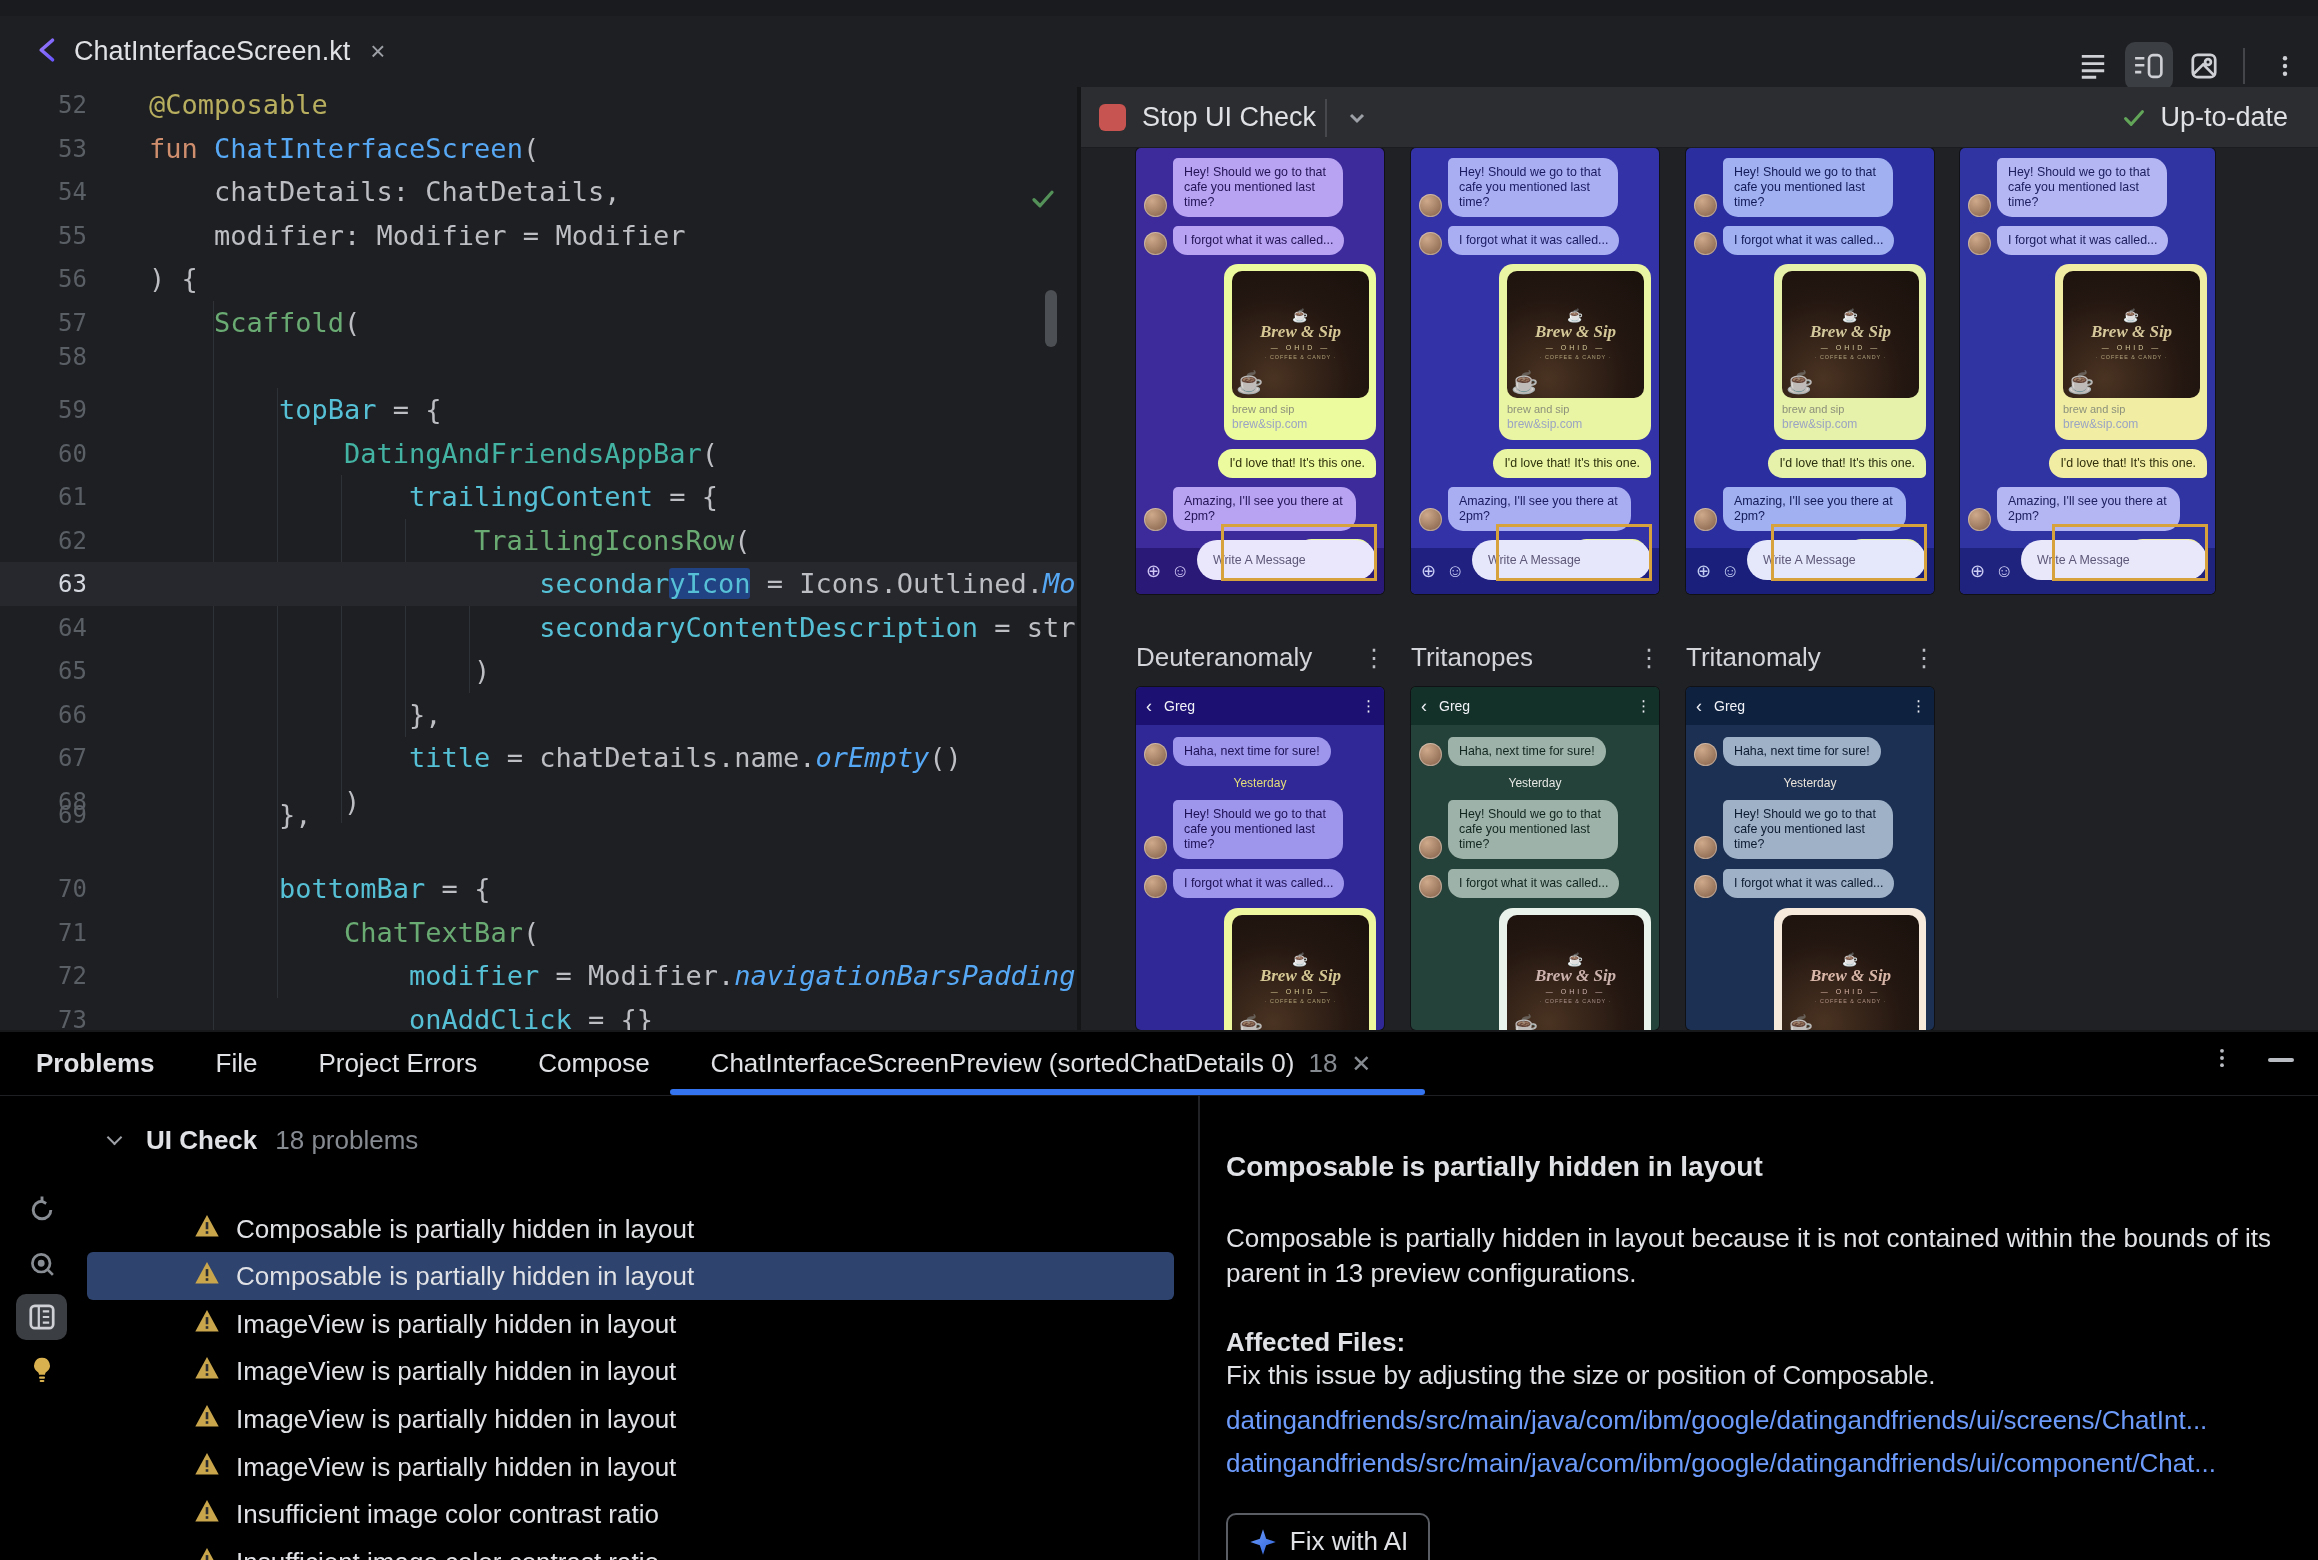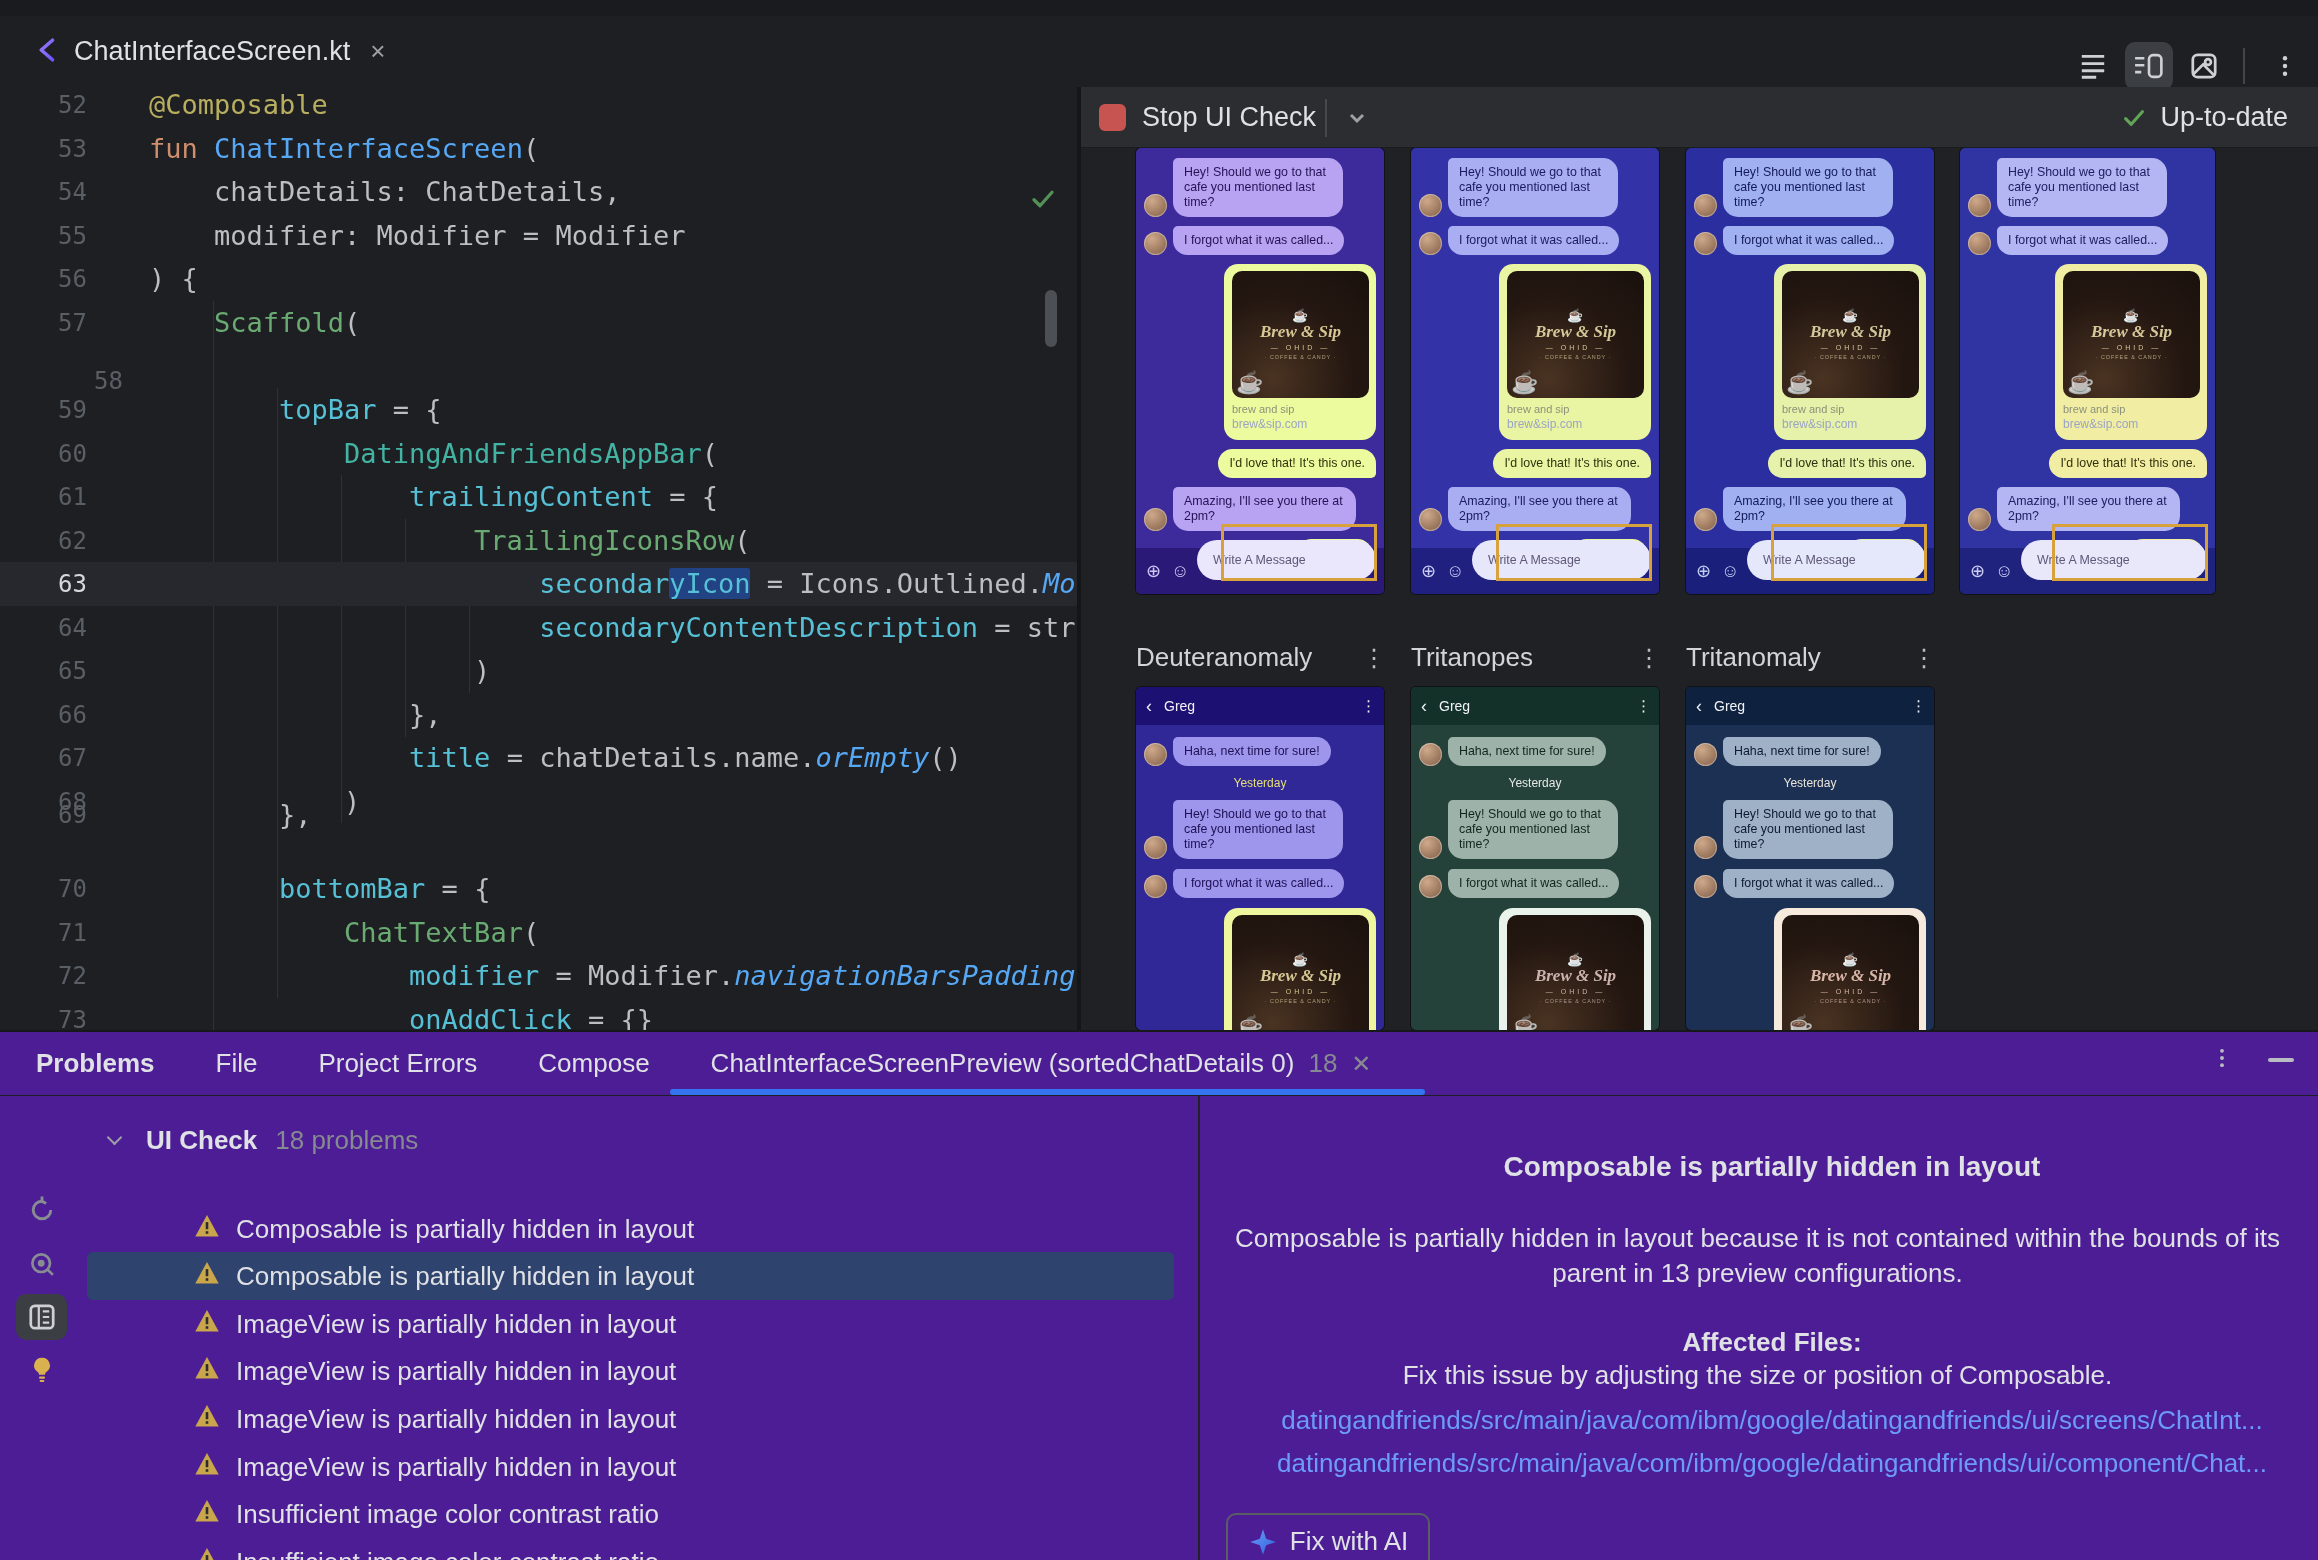--- a/index.html
+++ b/index.html
@@ -73,21 +73,21 @@
   .ph-topbar { position:absolute; left:0; right:0; top:0; height:38px; display:flex; align-items:center; z-index:2; }
   .ph-topbar .back { font-size:18px; margin-left:10px; color:#EDEEF4; }
   .ph-topbar .nm { font-size:14px; margin-left:12px; color:#F1F2F7; }
   .ph-topbar .kb { margin-left:auto; margin-right:8px; font-size:15px; color:#EDEEF4; }
   .ph-body2 { position:absolute; left:0; right:0; top:38px; bottom:0; padding:12px 8px; display:flex; flex-direction:column; gap:10px; }
   .datectr { text-align:center; font-size:12px; }
   .vlabel { position:absolute; height:53px; display:flex; align-items:center; font-size:26px; color:#D2D4DA; }
   .vlabel .kb { position:absolute; font-size:24px; color:#B9BCC2; }
 
   
-  #bottom { position:absolute; left:0; top:1030px; right:0; bottom:0; background:#4c1d95; border-top:2px solid #17181A;text-align:center; }
+  #bottom { position:absolute; left:0; top:1030px; right:0; bottom:0; background:#000000; border-top:2px solid #17181A; }
   #ptabs { position:absolute; left:0; top:0; right:0; height:63px; display:flex; align-items:center; padding-left:36px; gap:61px; }
   .ptab { font-size:26px; color:#DFE1E5; display:flex; align-items:center; gap:14px; }
   .ptab b { font-weight:bold; }
   .ptab .cnt { color:#868A91; }
   .ptab .x { color:#868A91; font-size:24px; }
   #ptab-underline { position:absolute; left:670px; top:57px; width:755px; height:6px; border-radius:3px; background:#3574F0; }
   #ptabs-right { position:absolute; right:24px; top:14px; display:flex; align-items:center; gap:34px; }
   #ptabs-sep { position:absolute; left:0; right:0; top:63px; height:1px; background:#1E1F22; }
 
   #plist { position:absolute; left:0; top:64px; width:1198px; bottom:0; overflow:hidden; }
@@ -169,21 +169,21 @@
   <div class="iguide" style="left:341px; top:388px; height:348px"></div>
   <div class="iguide" style="left:405px; top:432px; height:218px"></div>
   <div class="iguide" style="left:469px; top:475px; height:131px"></div>
   <div id="code-lines">
       <div class="cl" style="top: -4px;"><span class="ln">52</span><span class="code"><span class="t-ann">@Composable</span></span></div>
       <div class="cl" style="top: 40px;"><span class="ln">53</span><span class="code"><span class="t-kw">fun </span><span class="t-fn">ChatInterfaceScreen</span><span class="t-pl">(</span></span></div>
       <div class="cl" style="top: 83px;"><span class="ln">54</span><span class="code"><span class="t-pl">    chatDetails: ChatDetails,</span></span></div>
       <div class="cl" style="top: 127px;"><span class="ln">55</span><span class="code"><span class="t-pl">    modifier: Modifier = Modifier</span></span></div>
       <div class="cl" style="top: 170px;"><span class="ln">56</span><span class="code"><span class="t-pl">) {</span></span></div>
       <div class="cl" style="top: 214px;"><span class="ln">57</span><span class="code"><span class="t-pl">    </span><span class="t-grn">Scaffold</span><span class="t-pl">(</span></span></div>
-      <div class="cl" style="top: 272px; margin-left: 36px;"><span class="ln">58</span></div>
+      <div class="cl" style="top: 248px;"><span class="ln">58</span></div>
       <div class="cl" style="top: 301px;"><span class="ln">59</span><span class="code"><span class="t-pl">        </span><span class="t-nam">topBar</span><span class="t-pl"> = {</span></span></div>
       <div class="cl" style="top: 345px;"><span class="ln">60</span><span class="code"><span class="t-pl">            </span><span class="t-teal">DatingAndFriendsAppBar</span><span class="t-pl">(</span></span></div>
       <div class="cl" style="top: 388px;"><span class="ln">61</span><span class="code"><span class="t-pl">                </span><span class="t-nam">trailingContent</span><span class="t-pl"> = {</span></span></div>
       <div class="cl" style="top: 432px;"><span class="ln">62</span><span class="code"><span class="t-pl">                    </span><span class="t-grn">TrailingIconsRow</span><span class="t-pl">(</span></span></div>
       <div class="cl cur" style="top: 475px;"><span class="ln">63</span><span class="code"><span class="t-pl">                        </span><span class="t-nam">secondar</span><span class="t-nam t-sel">yIcon</span><span class="t-pl"> = Icons.Outlined.</span><span class="t-it">More</span></span></div>
       <div class="cl" style="top: 519px;"><span class="ln">64</span><span class="code"><span class="t-pl">                        </span><span class="t-nam">secondaryContentDescription</span><span class="t-pl"> = strin</span></span></div>
       <div class="cl" style="top: 562px;"><span class="ln">65</span><span class="code"><span class="t-pl">                    )</span></span></div>
       <div class="cl" style="top: 606px;"><span class="ln">66</span><span class="code"><span class="t-pl">                },</span></span></div>
       <div class="cl" style="top: 649px;"><span class="ln">67</span><span class="code"><span class="t-pl">                </span><span class="t-nam">title</span><span class="t-pl"> = chatDetails.name.</span><span class="t-it">orEmpty</span><span class="t-pl">()</span></span></div>
       <div class="cl" style="top: 693px; padding-left: 12px;"><span class="ln">68</span><span class="code"><span class="t-pl">            )</span></span></div>

